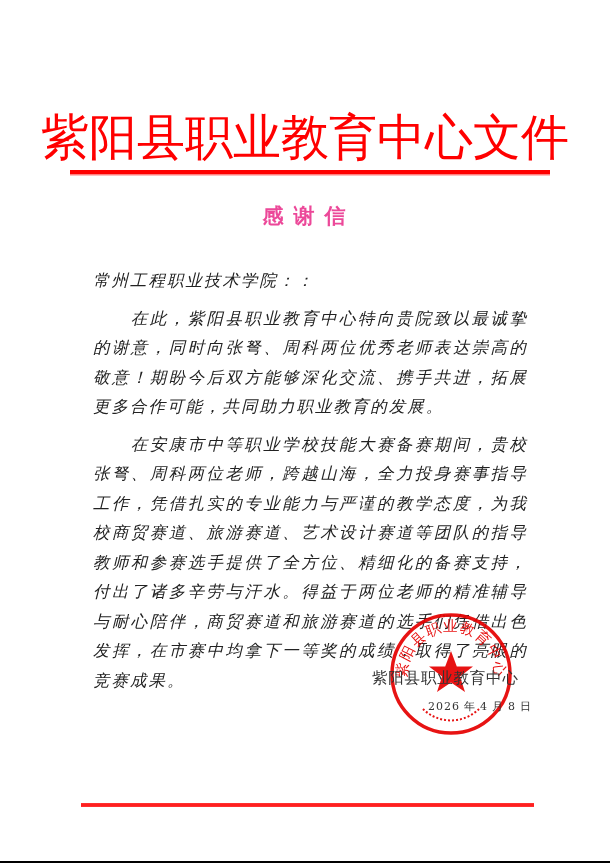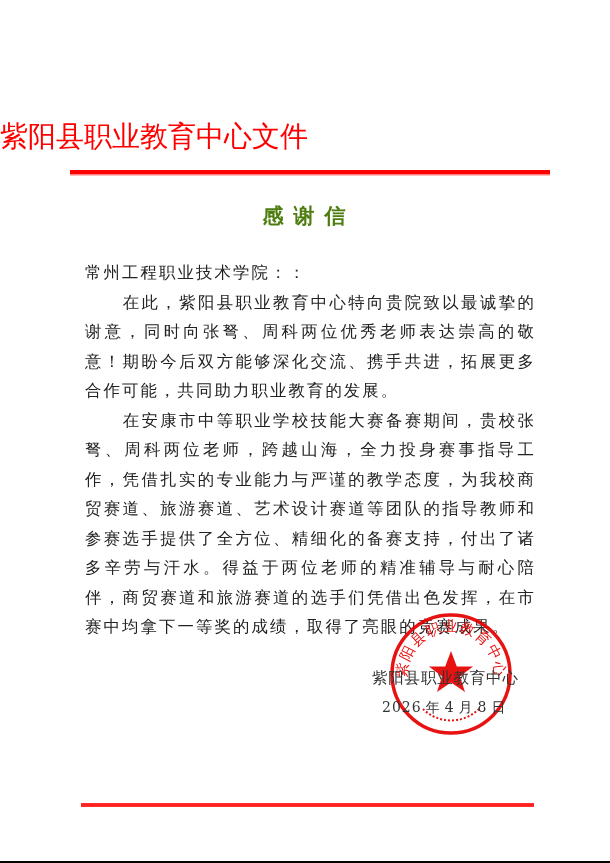--- a/index.html
+++ b/index.html
@@ -20,22 +20,23 @@
       left: 0; top: 0;
       width: 610px;
       height: 863px;
       background: #fff;
     }
     .header-title {
       position: absolute;
       left: 0;
       top: 111px;
       width: 610px;
+      text-align: center;
       font-family: "DejaVu Serif", "Liberation Serif", serif;
-      font-size: 28px;
+      font-size: 48px;
       line-height: 52px;
       color: #ff0000;
       letter-spacing: 0px;
       font-weight: normal;
       white-space: nowrap;
     }
     .header-title span {
       display: inline-block;
       transform: scaleY(1.02);
     }
@@ -50,38 +51,39 @@
     }
     .letter-title {
       position: absolute;
       left: 0;
       top: 201px;
       width: 610px;
       text-align: center;
       font-size: 21px;
       font-weight: bold;
       letter-spacing: 10px;
-      color: #4d7c0f;
+      color: #ec4899;
       line-height: 30px;
       padding-left: 8px;
       box-sizing: border-box;
     }
     .body-text {
       position: absolute;
       left: 85px;
       top: 258px;
       width: 451px;
       font-size: 16.4px;
       line-height: 29.5px;
       color: #222;
       text-align: justify;
       letter-spacing: 2.1px;
     }
     .body-text p {
-      margin: 0;
+      margin: 8px;
+      font-style: italic;
     }
     .salutation {
       letter-spacing: 2.1px;
     }
     .para {
       text-indent: 2.3em;
     }
     .seal {
       position: absolute;
       left: 388px;
@@ -99,25 +101,26 @@
       line-height: 22px;
       color: #333;
       letter-spacing: 0.8px;
       white-space: nowrap;
     }
     .date {
       position: absolute;
       left: 382px;
       top: 696px;
       width: 150px;
-      font-size: 14px;
+      font-size: 11px;
       line-height: 22px;
       color: #333;
       letter-spacing: 1px;
       white-space: nowrap;
+      text-align: right;
     }
     .date .gap { display: inline-block; width: 4px; }
     .red-rule-bottom {
       position: absolute;
       left: 81px;
       top: 803px;
       width: 453px;
       height: 2px;
       background: #ff2020;
       border-top: 1px solid #ff3030;

